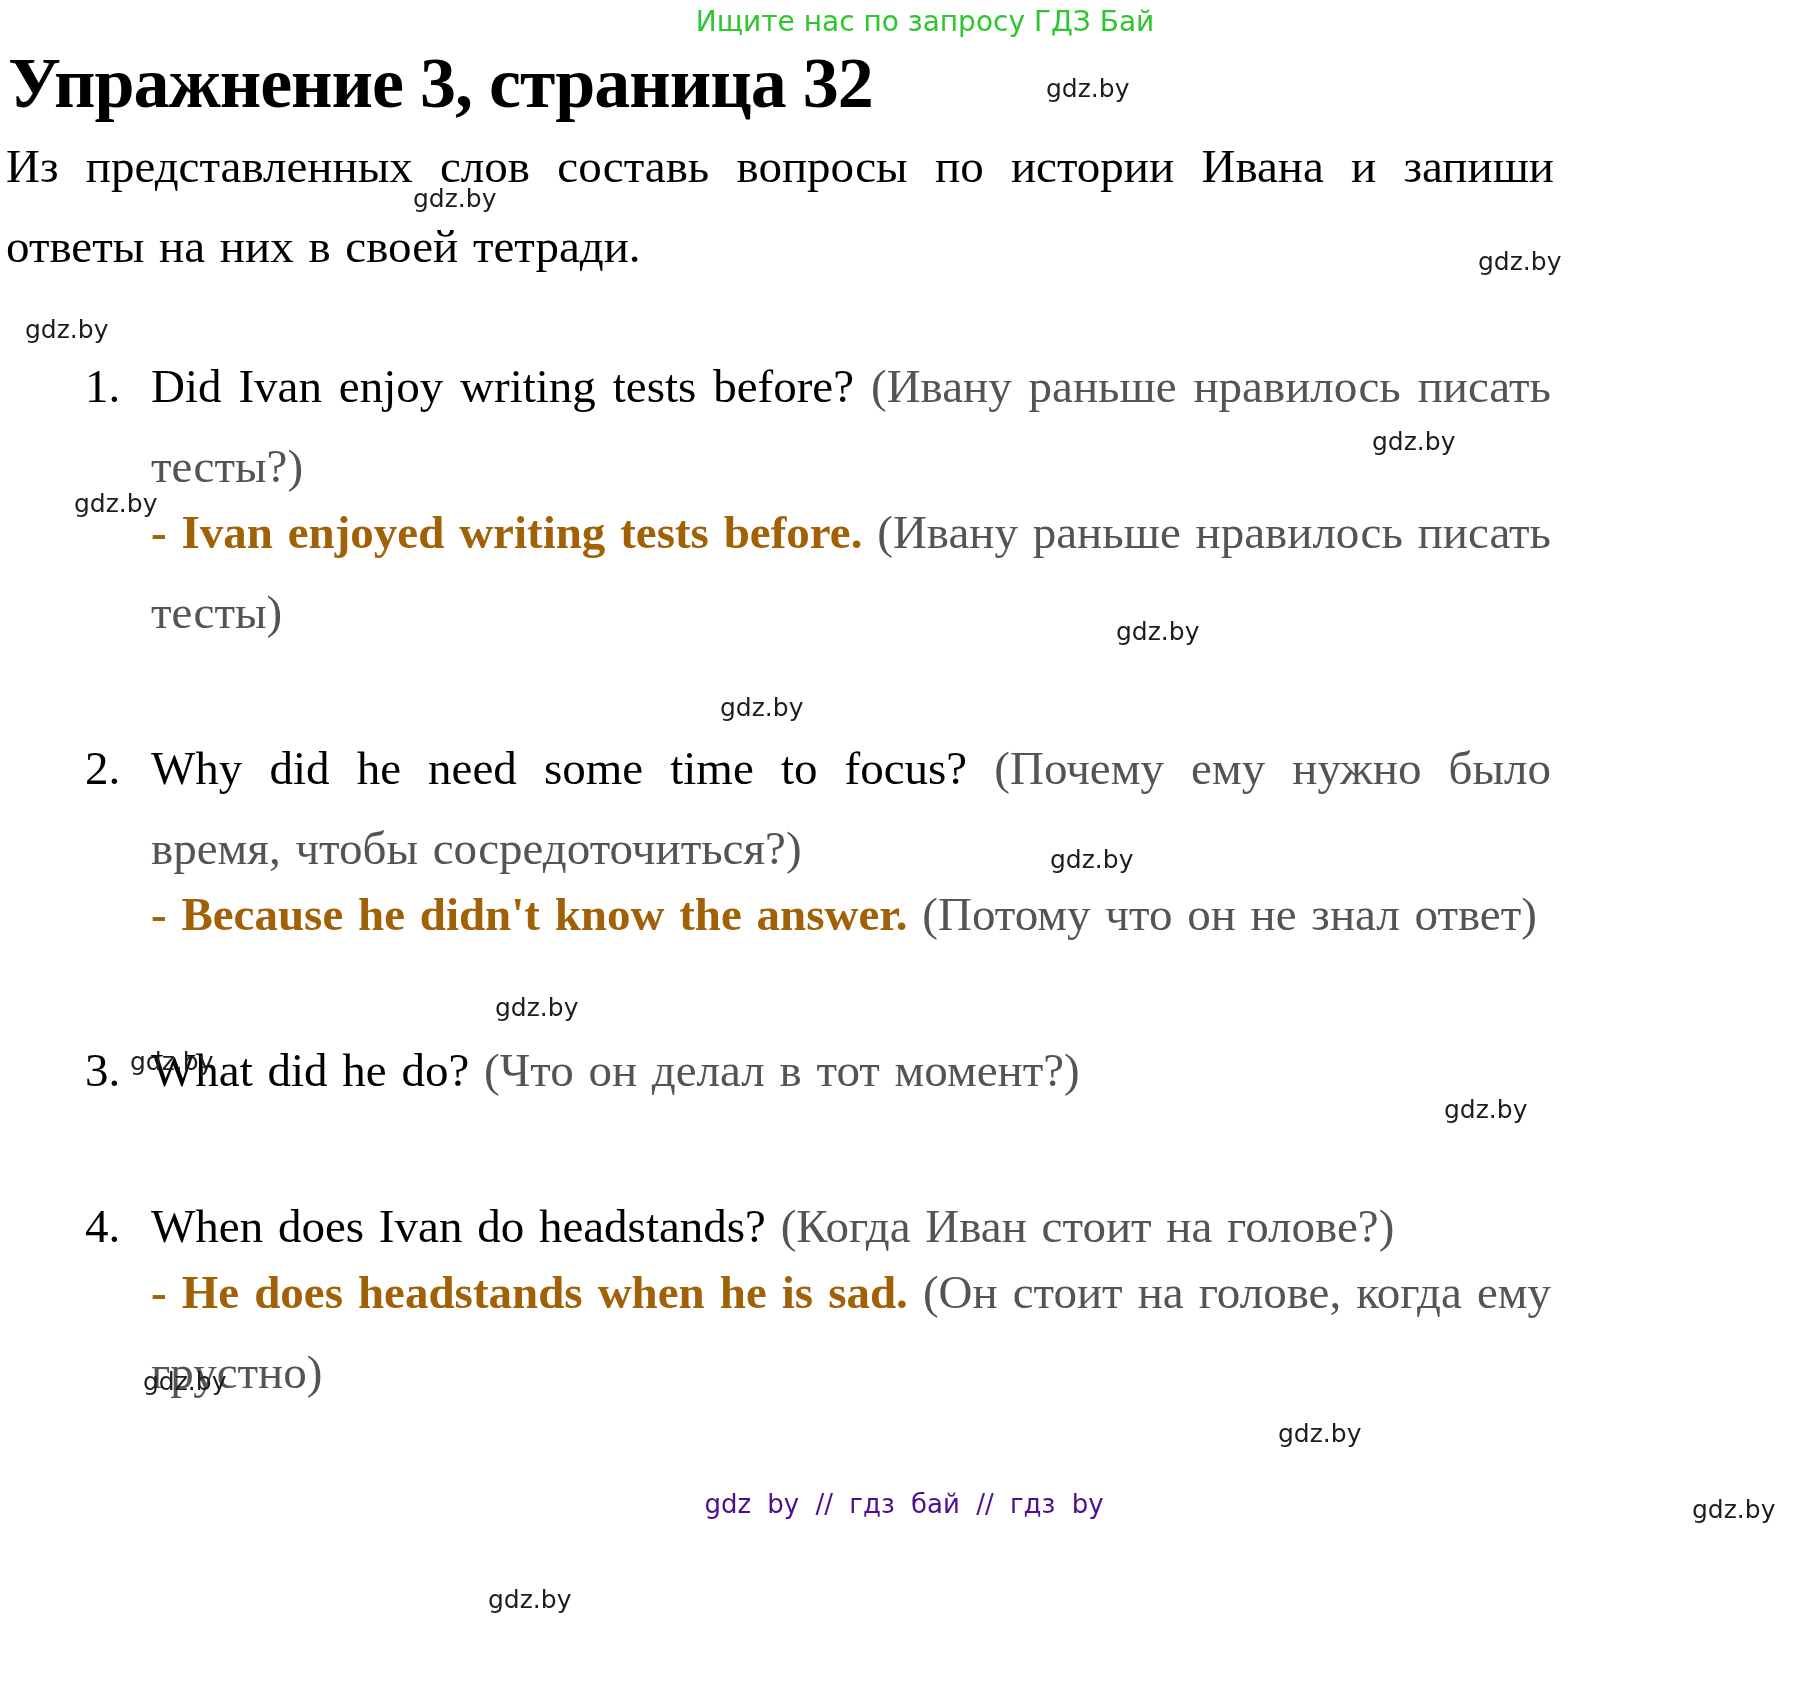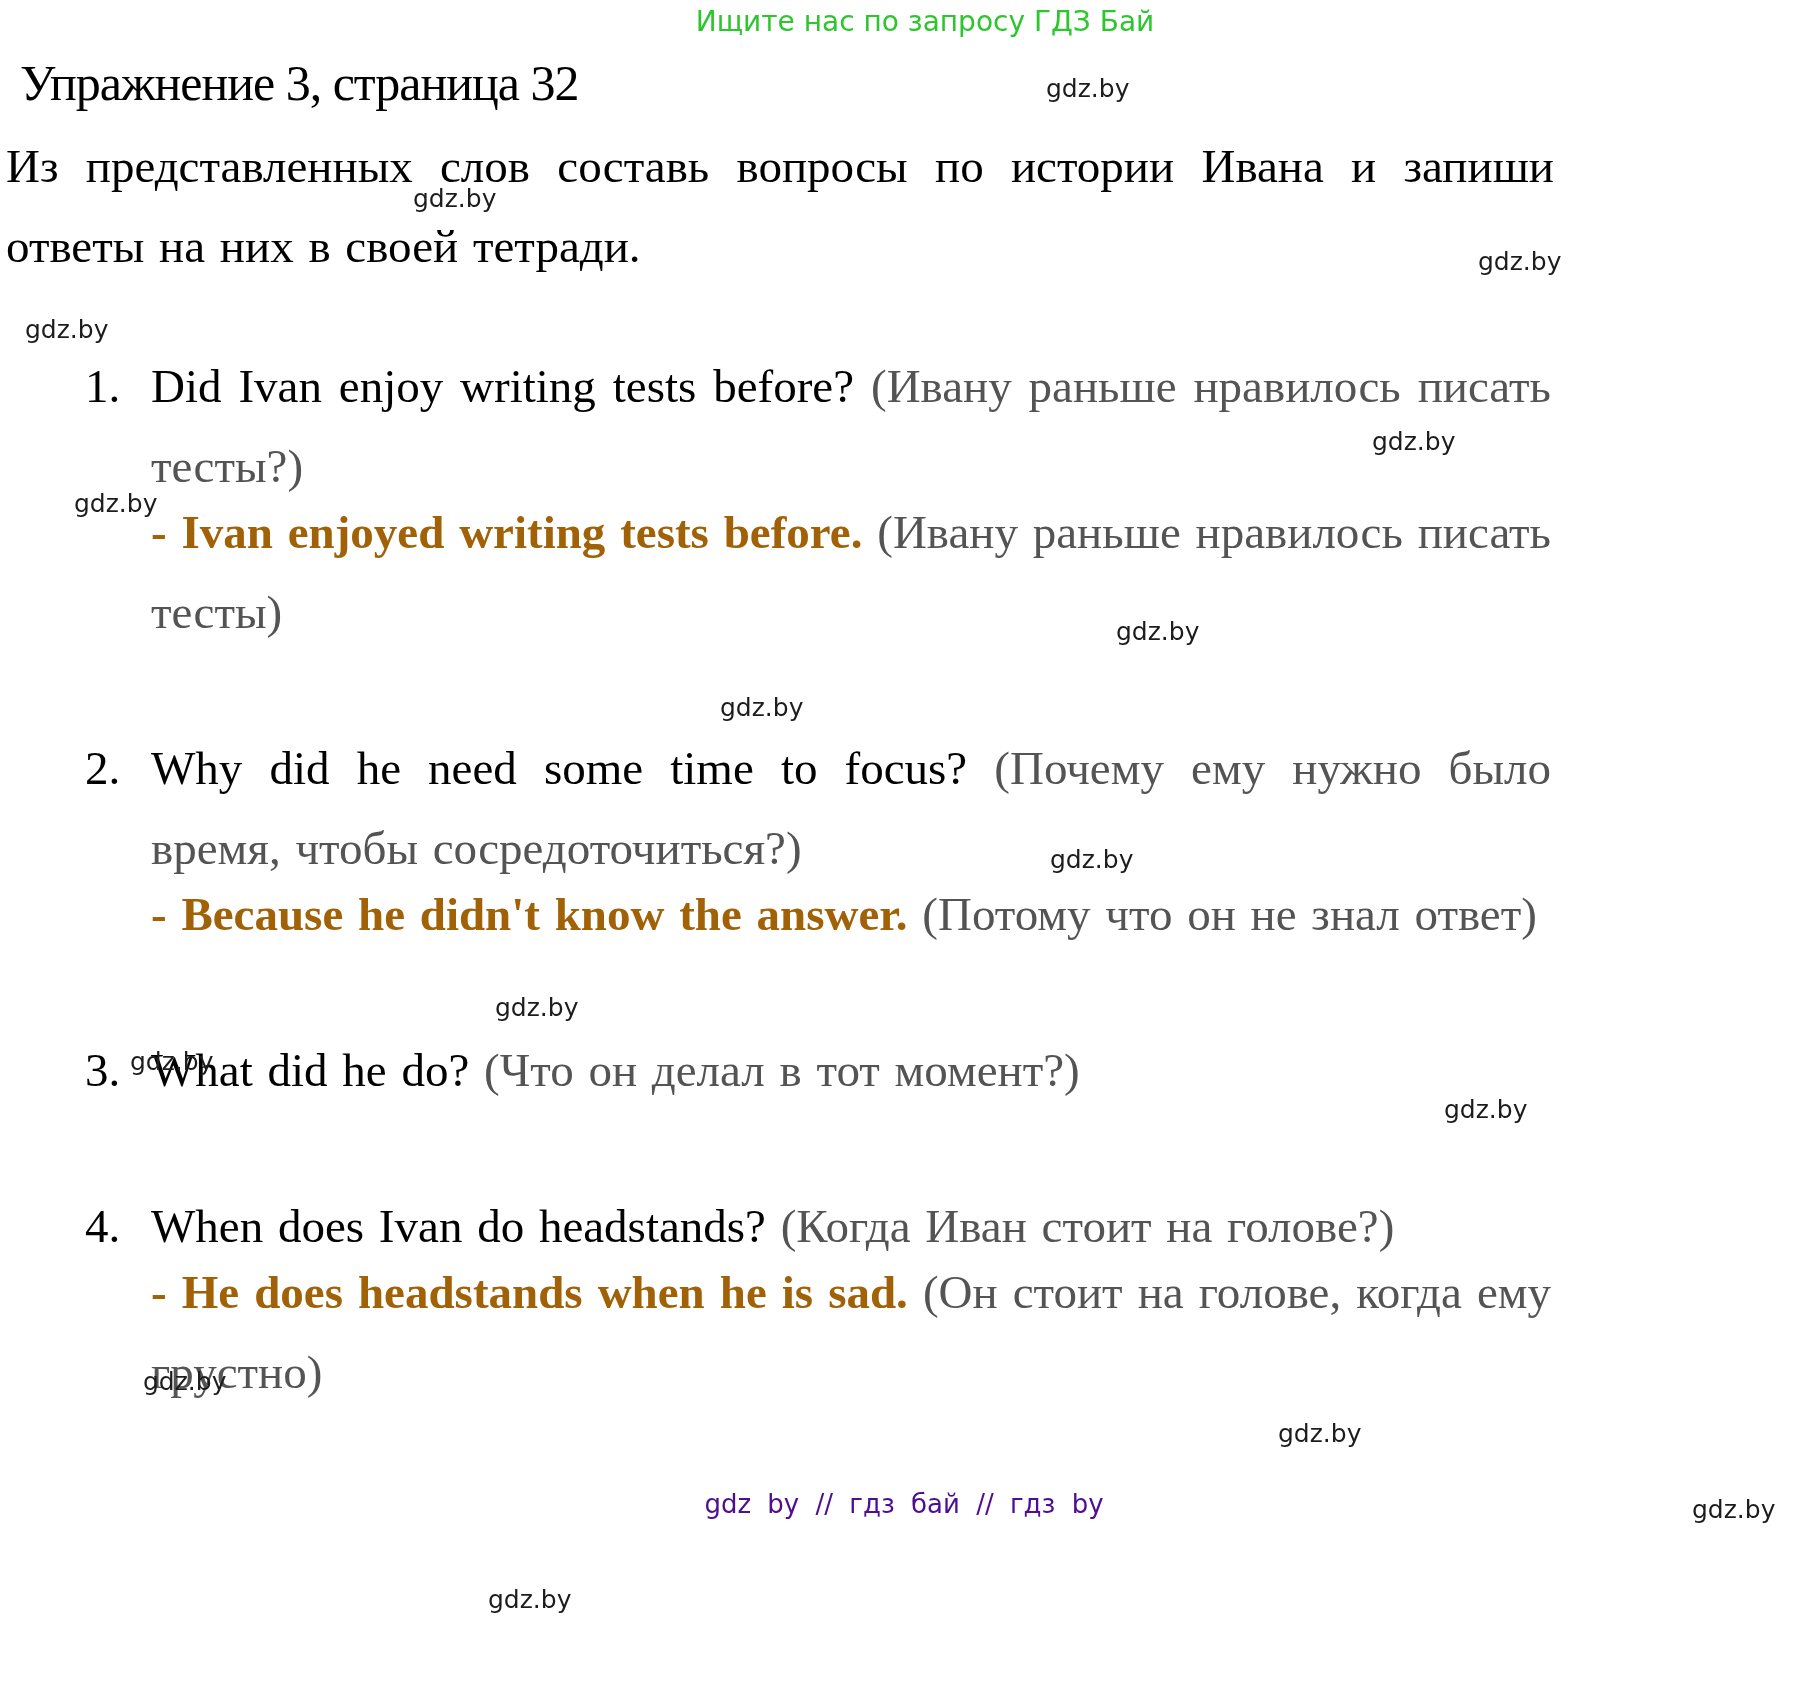--- a/index.html
+++ b/index.html
@@ -13,23 +13,23 @@
   }
   .promo {
     margin: 6px 0 0 0;
     text-align: center;
     font-family: "DejaVu Sans", sans-serif;
     font-size: 28px; line-height: 32px;
     color: #2ec62e;
     padding-left: 42px;
   }
   .title {
-    margin: 16px 0 0 20px;
-    font-size: 50px; line-height: 58px;
-    font-weight: normal;
+    margin: 16px 0 0 8px;
+    font-size: 72px; line-height: 58px;
+    font-weight: bold;
     letter-spacing: -1px;
   }
   .intro {
     margin: 14px 0 0 6px;
     width: 1548px;
     font-size: 47px; line-height: 80px;
     text-align: justify;
     word-spacing: 3px;
   }
   .items { margin-top: 60px; }

